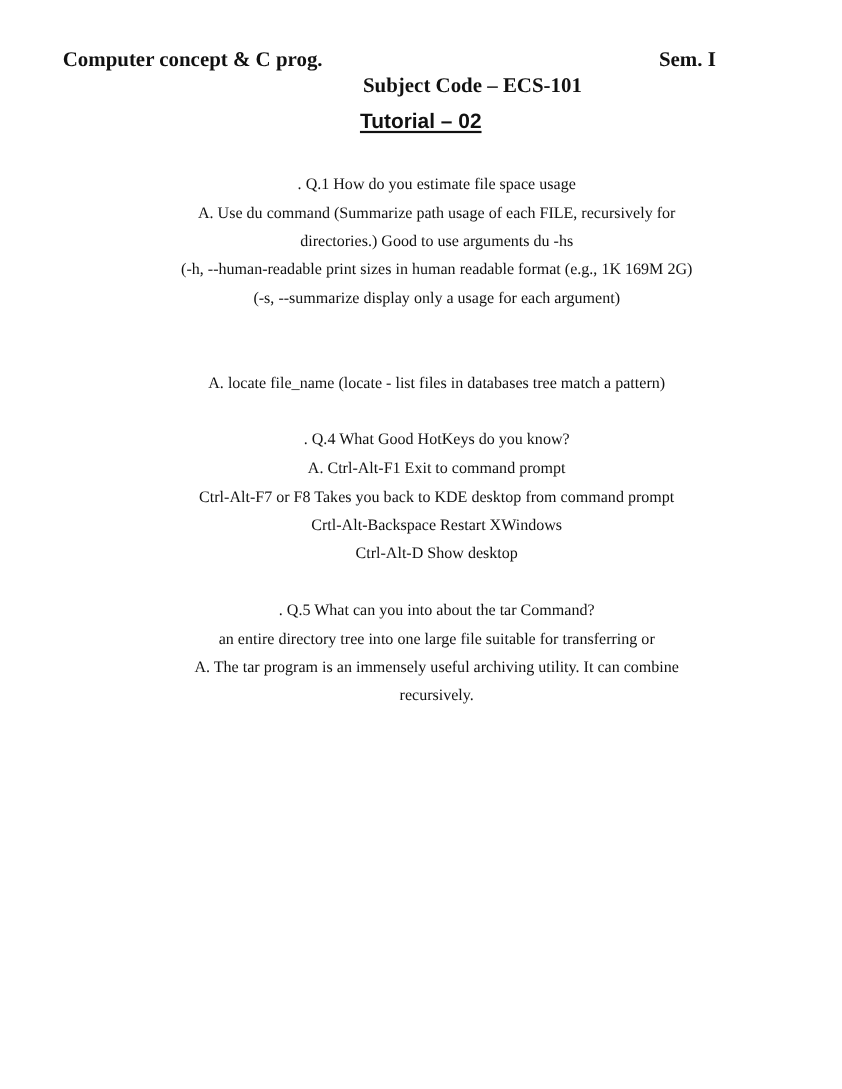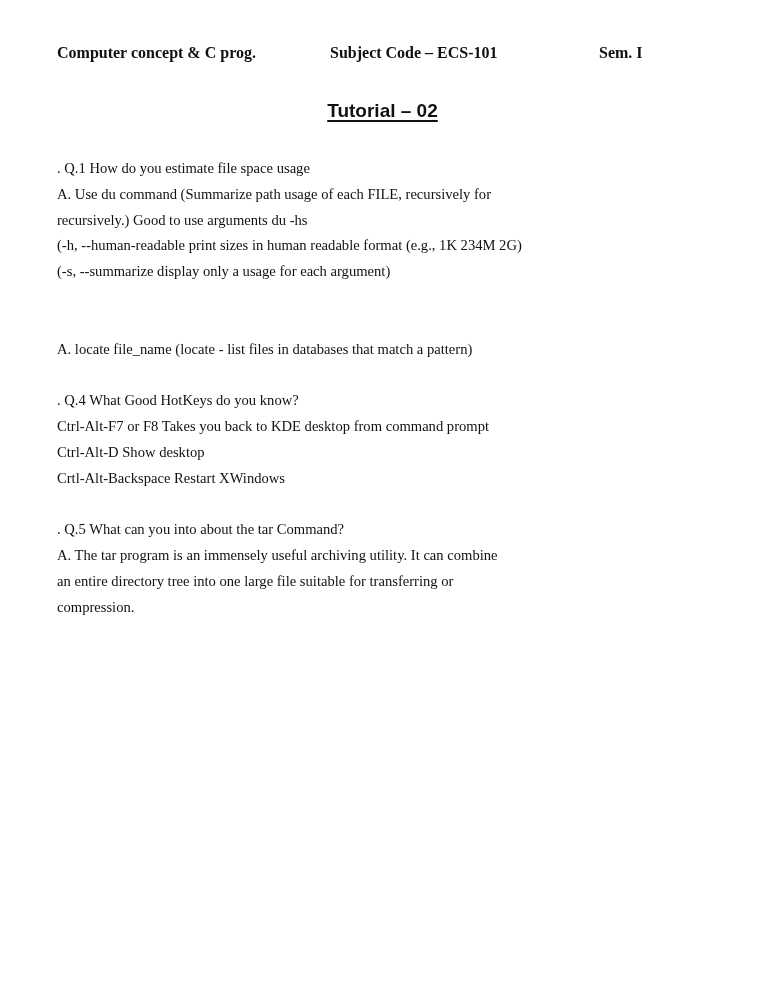--- a/index.html
+++ b/index.html
@@ -1,74 +1,75 @@
 <!DOCTYPE html>
 <html><head>
   <meta charset="utf-8">
   <style>
     html, body { margin: 0; padding: 0; background: #ffffff; }
     body { width: 765px; height: 990px; position: relative; overflow: hidden; color: #111; }
     .header {
       position: absolute; top: 44px; left: 57px; width: 640px; height: 26px;
-      font-family: "Liberation Serif", serif; font-weight: bold; font-size: 16px;
+      font-family: "Liberation Serif", serif; font-weight: bold; font-size: 19px;
     }
     .header span { position: absolute; top: 0; white-space: nowrap; }
     .h-course { left: 0; }
-    .h-code { left: 273px; }
+    .h-code { left: 273px; margin-top: 24px; }
     .h-sem { left: 542px; }
     .title {
       position: absolute; top: 100px; left: 0; width: 765px; text-align: center;
       font-family: "Liberation Sans", sans-serif; font-weight: bold; font-size: 19px;
     }
     .title span { text-decoration: underline; text-underline-offset: 3px; text-decoration-thickness: 2px; }
     .content {
       position: absolute; top: 156px; left: 57px; width: 680px;
       font-family: "Liberation Serif", serif; font-size: 14.6px;
     }
-    .line { height: 25.8px; line-height: 25.8px; white-space: nowrap; }
+    .line { height: 25.8px; line-height: 25.8px; white-space: nowrap; text-align: center; }
     .gap { height: 25.8px; }
   </style>
 </head>
 <body>
 
 <div class="header">
   <span class="h-course">Computer concept &amp; C prog.</span>
   <span class="h-code">Subject Code – ECS-101</span>
   <span class="h-sem">Sem. I</span>
 </div>
 
 <div class="title">
   <span>Tutorial – 02</span>
 </div>
 
 <div class="content">
 
   <div>
     <div class="line">. Q.1 How do you estimate file space usage</div>
     <div class="line">A. Use du command (Summarize path usage of each FILE, recursively for</div>
-    <div class="line">recursively.) Good to use arguments du -hs</div>
-    <div class="line">(-h, --human-readable print sizes in human readable format (e.g., 1K 234M 2G)</div>
+    <div class="line">directories.) Good to use arguments du -hs</div>
+    <div class="line">(-h, --human-readable print sizes in human readable format (e.g., 1K 169M 2G)</div>
     <div class="line">(-s, --summarize display only a usage for each argument)</div>
   </div>
   <div class="gap"></div>
 
   <div class="gap"></div>
 
   <div>
-    <div class="line">A. locate file_name (locate - list files in databases that match a pattern)</div>
+    <div class="line">A. locate file_name (locate - list files in databases tree match a pattern)</div>
   </div>
   <div class="gap"></div>
 
   <div>
     <div class="line">. Q.4 What Good HotKeys do you know?</div>
+    <div class="line">A. Ctrl-Alt-F1 Exit to command prompt</div>
     <div class="line">Ctrl-Alt-F7 or F8 Takes you back to KDE desktop from command prompt</div>
+    <div class="line">Crtl-Alt-Backspace Restart XWindows</div>
     <div class="line">Ctrl-Alt-D Show desktop</div>
-    <div class="line">Crtl-Alt-Backspace Restart XWindows</div>
   </div>
   <div class="gap"></div>
 
   <div>
     <div class="line">. Q.5 What can you into about the tar Command?</div>
+    <div class="line">an entire directory tree into one large file suitable for transferring or</div>
     <div class="line">A. The tar program is an immensely useful archiving utility. It can combine</div>
-    <div class="line">an entire directory tree into one large file suitable for transferring or</div>
-    <div class="line">compression.</div>
+    <div class="line">recursively.</div>
   </div>
 </div>
 
 </body></html>

